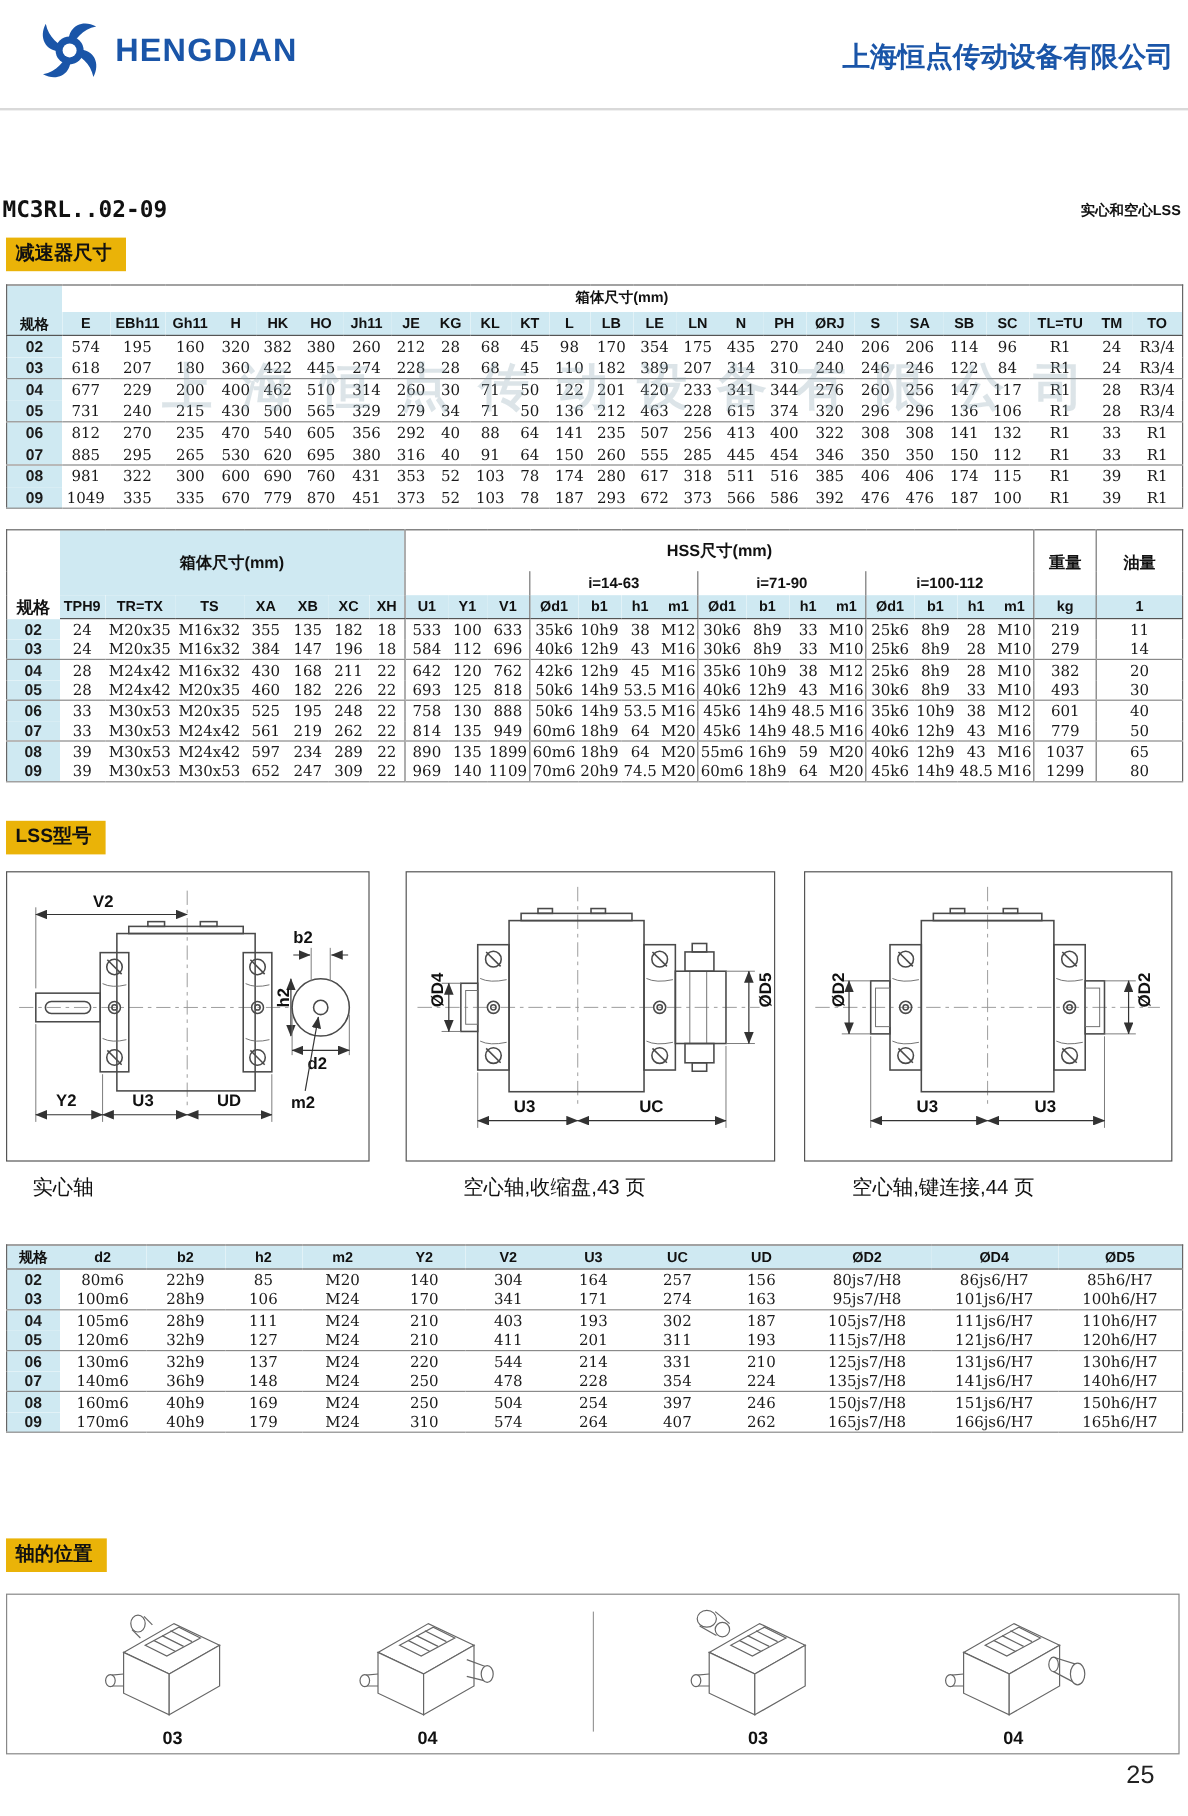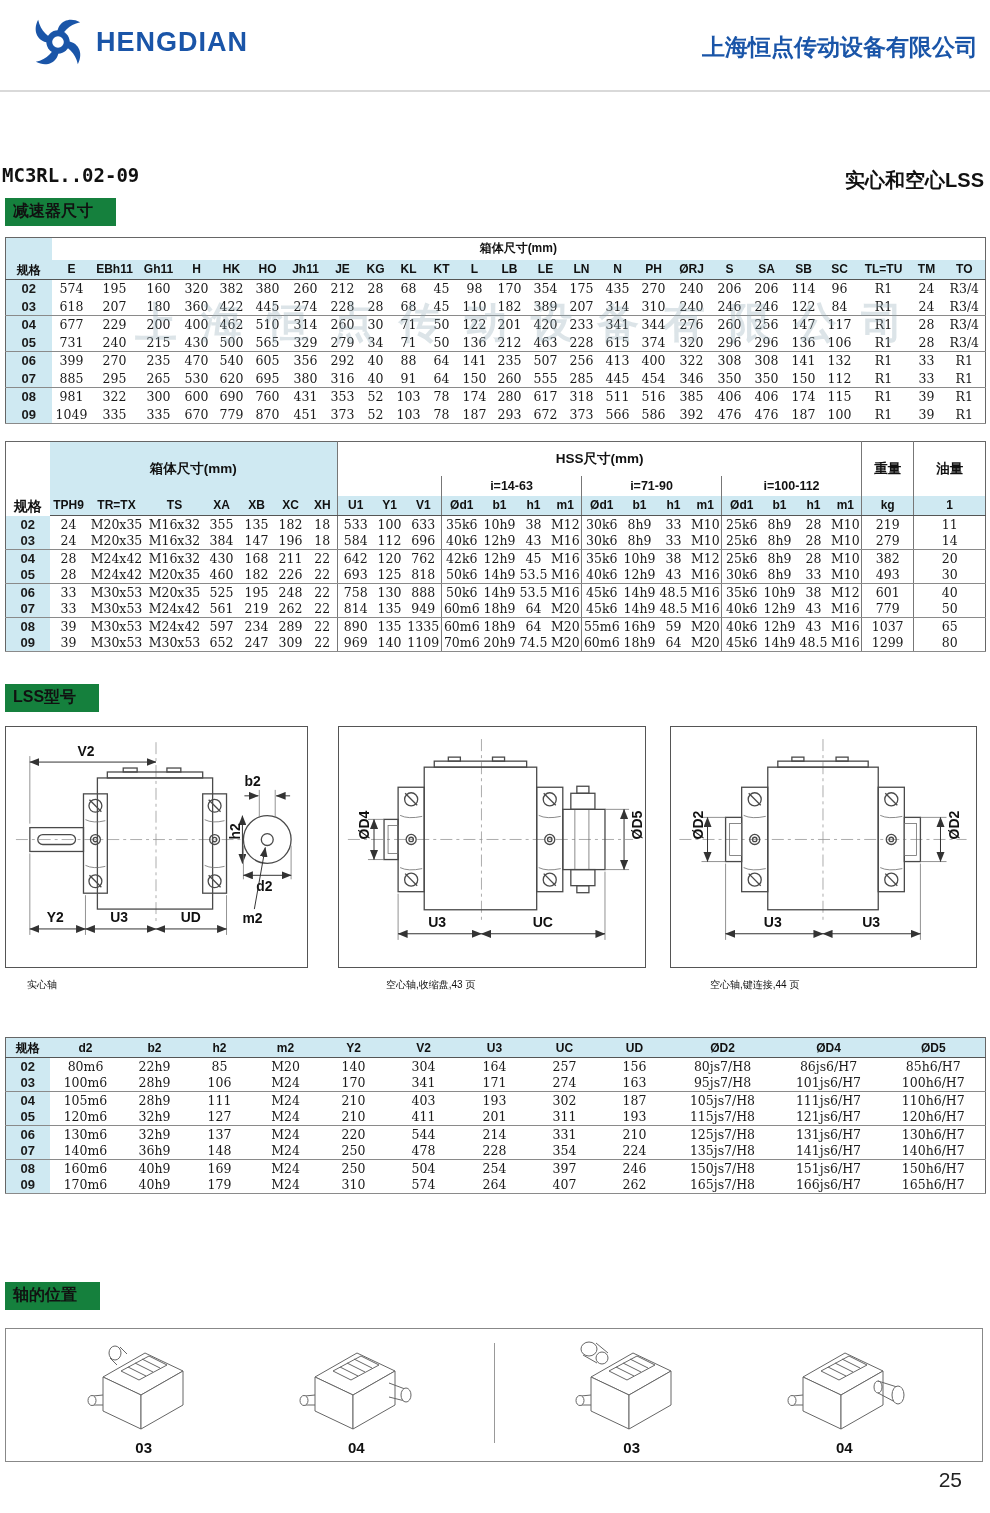--- a/index.html
+++ b/index.html
@@ -10,23 +10,23 @@
   .hdr { position:absolute; top:0; left:0; width:990px; height:92px; border-bottom:2px solid #d9d9d9; }
   .logo { position:absolute; left:30px; top:14px; display:flex; align-items:center; }
   .brand { font-size:27px; font-weight:700; color:#1a55a8; letter-spacing:1px; margin-left:10px; }
   .company { position:absolute; right:12px; top:32px; font-size:23px; font-weight:700; color:#1a55a8; }
 
   
   .titlebar { position:absolute; top:110px; left:0; width:990px; height:36px; background:#cfe9f2;
               font-size:19px; font-weight:700; color:#111; line-height:36px; padding-left:6px; }
   .modelrow { position:absolute; top:164px; left:2px; width:982px; height:26px; }
   .model { font-family:"DejaVu Sans Mono","Liberation Mono",monospace; font-size:19px; font-weight:600; color:#111; }
-  .shaftnote { float:right; font-size:20px; font-weight:700; color:#111; margin-top:3px; }
-  .seclabel { position:absolute; left:5px; display:inline-block; background:#15803d;
-              font-size:16px; font-weight:700; color:#111; padding:3px 23px 4px 8px; }
+  .shaftnote { float:right; font-size:12px; font-weight:700; color:#111; margin-top:3px; }
+  .seclabel { position:absolute; left:5px; display:inline-block; background:#eab308;
+              font-size:16px; font-weight:700; color:#111; padding:3px 12px 4px 8px; }
   .sec1 { top:198px; } .sec2 { top:684px; } .sec3 { top:1282px; }
 
   
   .twrap { position:absolute; left:5px; width:980px; }
   .t1wrap { top:237px; } .t2wrap { top:441px; } .t3wrap { top:1037px; }
   table.t { border-collapse:collapse; table-layout:fixed; width:980px; border:1.3px solid #666; background:#fff; }
   .t th, .t td { padding:0; text-align:center; white-space:nowrap; overflow:hidden; }
   .t td { font-family:"DejaVu Serif","Liberation Serif",serif; font-size:12.5px; color:#1a1a1a; height:18px; }
   .t2 tbody td, .t3 tbody td { height:17px; }
   .t td.spec { font-family:"Liberation Sans",sans-serif; font-weight:700; font-size:13px; background:#cfe9f2; }
@@ -49,21 +49,21 @@
   .names th.vl { border-left:1px solid #777; }
 
   .watermark { position:absolute; top:58px; left:130px; font-size:42px; font-weight:700;
                letter-spacing:24px; color:#8fa9b4; opacity:.30; white-space:nowrap; pointer-events:none; z-index:3; }
 
   
   .panels { position:absolute; top:726px; left:0; width:990px; height:292px; }
   .panel { position:absolute; top:0; }
   .p1 { left:5px; width:303px; } .p2 { left:338px; width:308px; } .p3 { left:670px; width:307px; }
   .pbox { border:1.3px solid #555; background:#fff; height:242px; }
-  .panel figcaption { margin-top:10px; font-size:10px; color:#111; }
+  .panel figcaption { margin-top:10px; font-size:17px; color:#111; }
   .p1 figcaption { padding-left:22px; } .p2 figcaption { padding-left:48px; } .p3 figcaption { padding-left:40px; }
 
   svg .ol { fill:none; stroke:#4a4a4a; stroke-width:1.3; }
   svg .thin { fill:none; stroke:#6e6e6e; stroke-width:0.8; }
   svg .cl { fill:none; stroke:#999; stroke-width:0.8; stroke-dasharray:12 4 3 4; }
   svg .dim { fill:none; stroke:#333; stroke-width:1; }
   svg .ext { fill:none; stroke:#777; stroke-width:0.8; }
   svg .dl { font-family:"Liberation Sans",sans-serif; font-size:14px; font-weight:600; fill:#111; }
 
   
@@ -280,21 +280,21 @@
             <td>296</td>
             <td>296</td>
             <td>136</td>
             <td>106</td>
             <td>R1</td>
             <td>28</td>
             <td>R3/4</td>
           </tr>
           <tr>
             <td class="spec">06</td>
-            <td>399</td>
+            <td>812</td>
             <td>270</td>
             <td>235</td>
             <td>470</td>
             <td>540</td>
             <td>605</td>
             <td>356</td>
             <td>292</td>
             <td>40</td>
             <td>88</td>
             <td>64</td>
@@ -639,21 +639,21 @@
             <td class="spec">08</td>
             <td>39</td>
             <td>M30x53</td>
             <td>M24x42</td>
             <td>597</td>
             <td>234</td>
             <td>289</td>
             <td>22</td>
             <td>890</td>
             <td>135</td>
-            <td>1335</td>
+            <td>1899</td>
             <td>60m6</td>
             <td>18h9</td>
             <td>64</td>
             <td>M20</td>
             <td>55m6</td>
             <td>16h9</td>
             <td>59</td>
             <td>M20</td>
             <td>40k6</td>
             <td>12h9</td>

